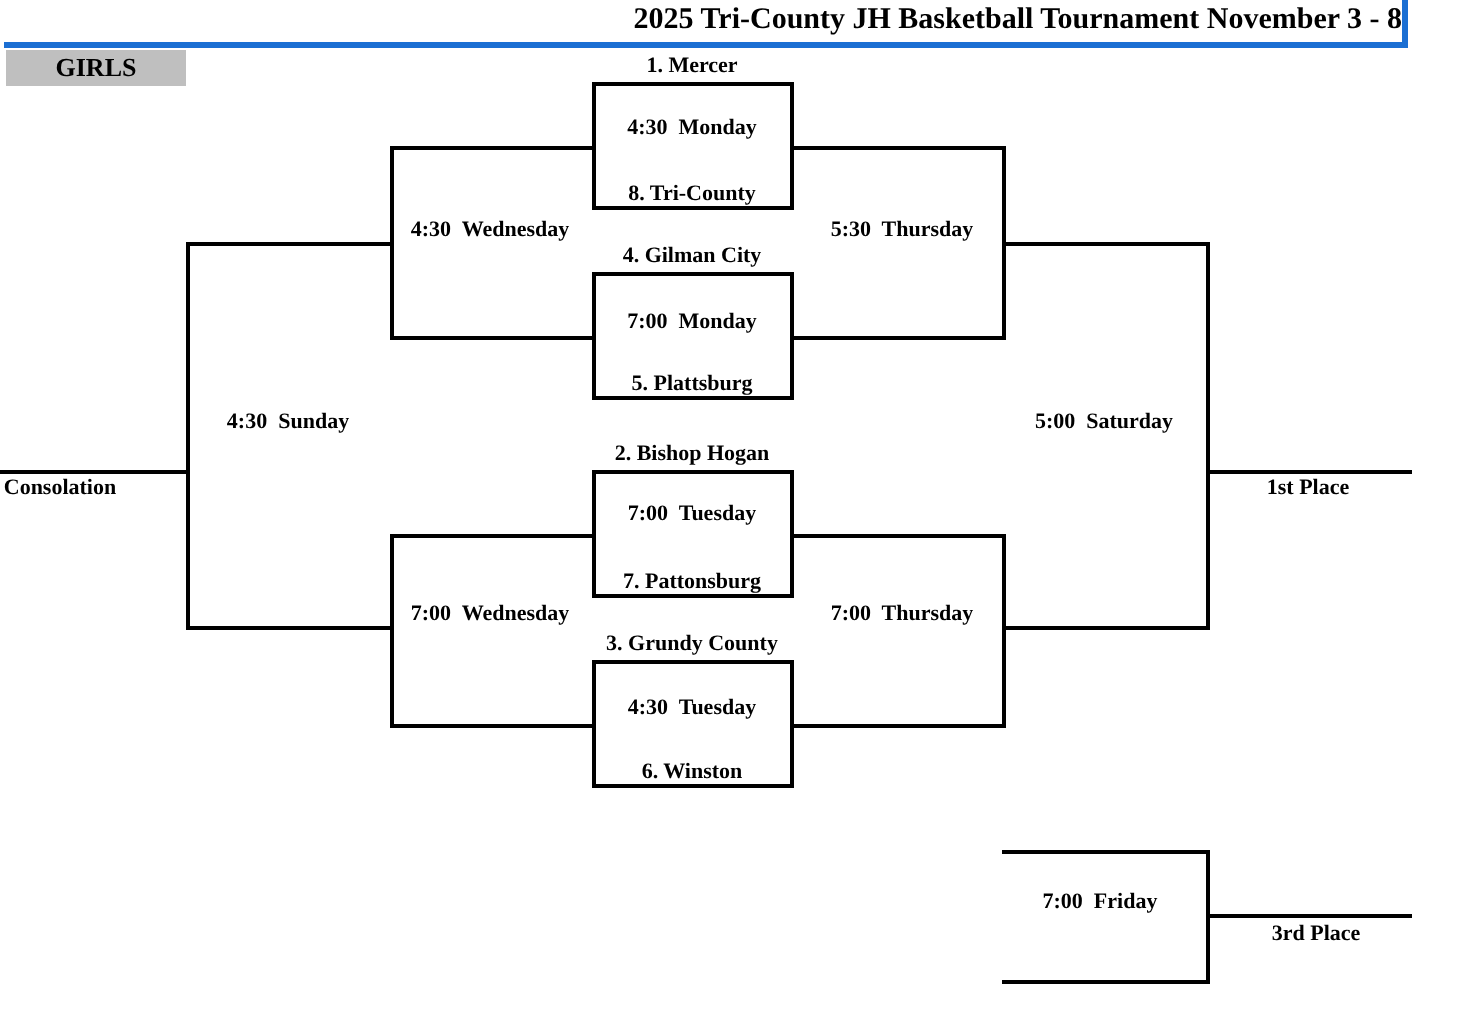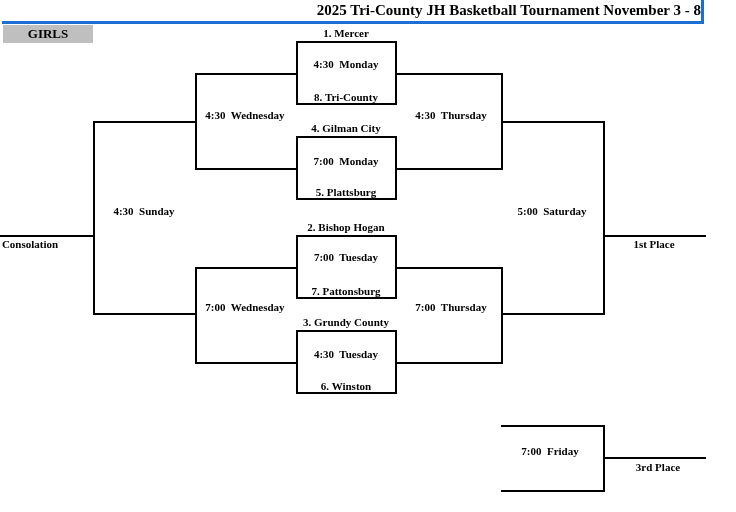--- a/index.html
+++ b/index.html
@@ -82,21 +82,21 @@
   <span class="lbl" style="left:346px;top:221px">2. Bishop Hogan</span>
   <span class="lbl" style="left:346px;top:251px">7:00  Tuesday</span>
   <span class="lbl" style="left:346px;top:285px">7. Pattonsburg</span>
 
   <span class="lbl" style="left:346px;top:316px">3. Grundy County</span>
   <span class="lbl" style="left:346px;top:348px">4:30  Tuesday</span>
   <span class="lbl" style="left:346px;top:380px">6. Winston</span>
 
   <span class="lbl" style="left:245px;top:109px">4:30  Wednesday</span>
   <span class="lbl" style="left:245px;top:301px">7:00  Wednesday</span>
-  <span class="lbl" style="left:451px;top:109px">4:30  Thursday</span>
+  <span class="lbl" style="left:451px;top:109px">5:30  Thursday</span>
   <span class="lbl" style="left:451px;top:301px">7:00  Thursday</span>
 
   <span class="lbl" style="left:144px;top:205px">4:30  Sunday</span>
   <span class="lbl" style="left:30px;top:238px">Consolation</span>
 
   <span class="lbl" style="left:552px;top:205px">5:00  Saturday</span>
   <span class="lbl" style="left:654px;top:238px">1st Place</span>
 
   <span class="lbl" style="left:550px;top:445px">7:00  Friday</span>
   <span class="lbl" style="left:658px;top:461px">3rd Place</span>

